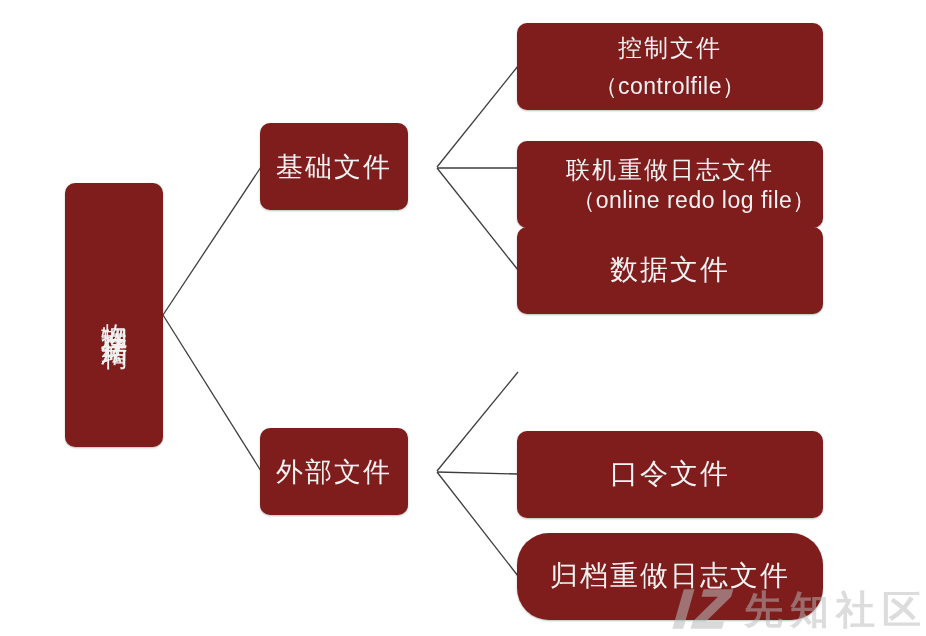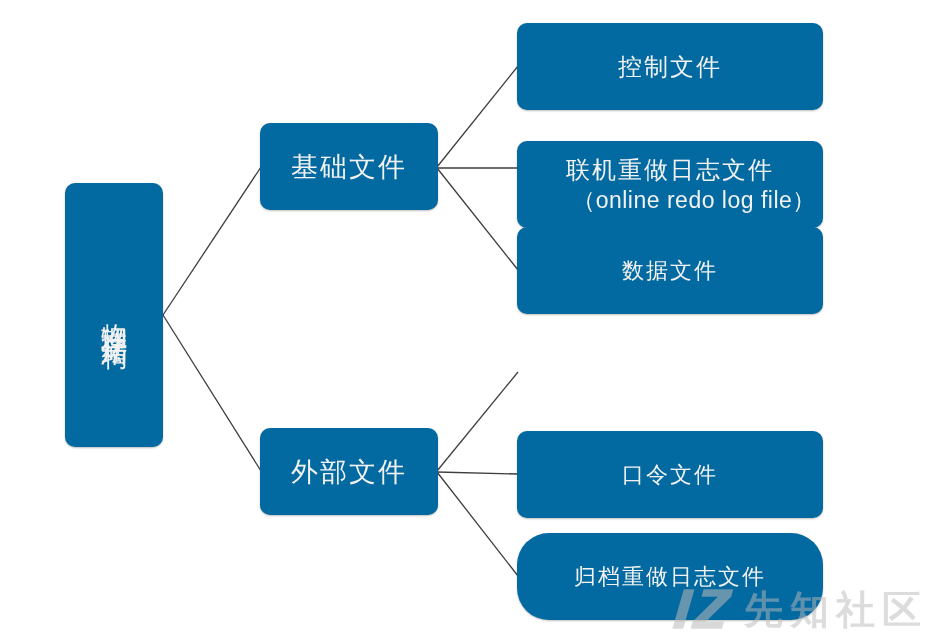--- a/index.html
+++ b/index.html
@@ -21,21 +21,21 @@
     width: 926px;
     height: 636px;
     pointer-events: none;
   }
   .connectors line {
     stroke: #3d3d3d;
     stroke-width: 1.3;
   }
   .node {
     position: absolute;
-    background: #0369a1;
+    background: #7f1d1d;
     color: #f2f2f2;
     border-radius: 10px;
     display: flex;
     flex-direction: column;
     align-items: center;
     justify-content: center;
     text-align: center;
     box-shadow: 0 1px 2px rgba(0,0,0,0.25);
     box-sizing: border-box;
   }
@@ -45,38 +45,38 @@
   }
   .root-label {
     writing-mode: vertical-rl;
     text-orientation: upright;
     font-size: 26px;
     letter-spacing: 4px;
     line-height: 1.05;
   }
   .branch-node {
     left: 260px;
-    width: 178px; height: 87px;
+    width: 148px; height: 87px;
     font-size: 27px;
     letter-spacing: 2px;
   }
   .branch-basic  { top: 123px; }
   .branch-external { top: 428px; text-align: center; }
   .leaf-node {
     left: 517px;
     width: 306px; height: 87px;
   }
   .leaf-1 { top: 23px; }
   .leaf-2 { top: 141px; }
   .leaf-3 { top: 227px; }
   .leaf-4 { top: 329px; }
   .leaf-5 { top: 431px; }
   .leaf-6 { top: 533px; border-radius: 32px; }
   .leaf-title {
-    font-size: 22px;
+    font-size: 28px;
     letter-spacing: 2px;
     line-height: 1.15;
   }
   .two-line .leaf-title { font-size: 24px; }
   .leaf-sub {
     font-size: 23px;
     letter-spacing: 0.5px;
     line-height: 1.15;
   }
   .gap-lg .leaf-sub { margin-top: 11px; }
@@ -124,20 +124,21 @@
   <div class="node branch-node branch-basic">
     <span>基础文件</span>
   </div>
 
   <div class="node branch-node branch-external">
     <span>外部文件</span>
   </div>
 
   <div class="node leaf-node leaf-1 two-line gap-lg">
     <span class="leaf-title">控制文件</span>
+    <span class="leaf-sub">（controlfile）</span>
   </div>
 
   <div class="node leaf-node leaf-2 two-line gap-sm">
     <span class="leaf-title">联机重做日志文件</span>
     <span class="leaf-sub">（online redo log file）</span>
   </div>
 
   <div class="node leaf-node leaf-3">
     <span class="leaf-title">数据文件</span>
   </div>

